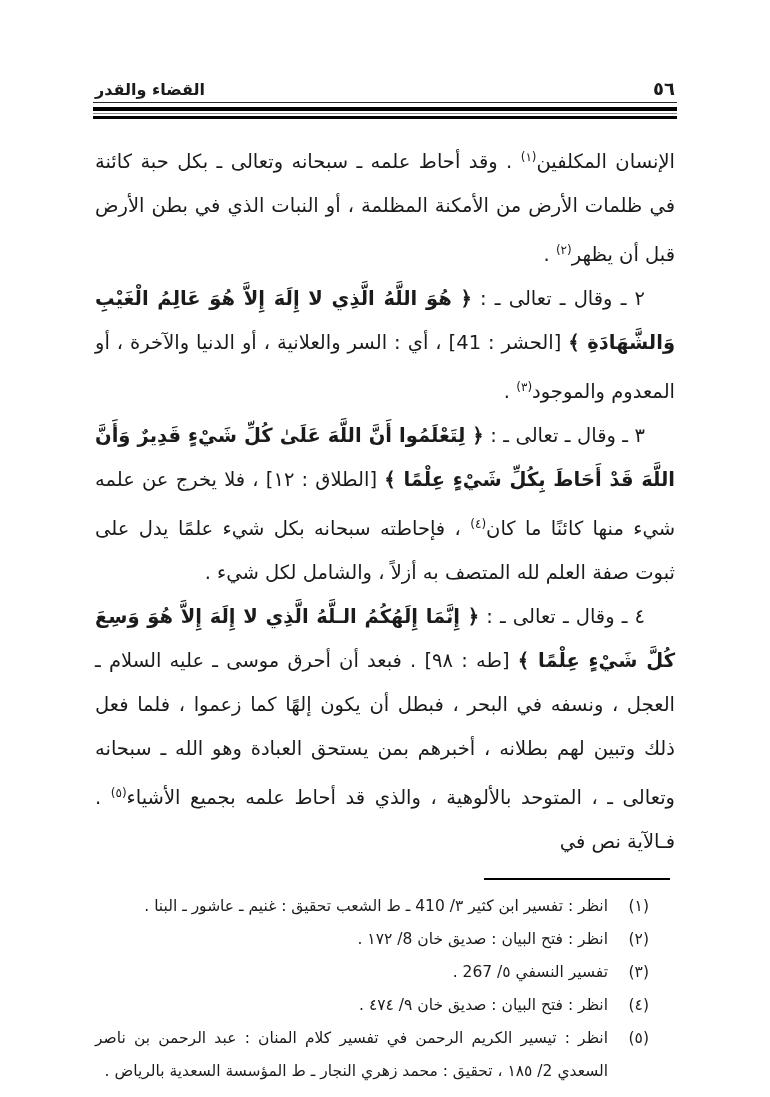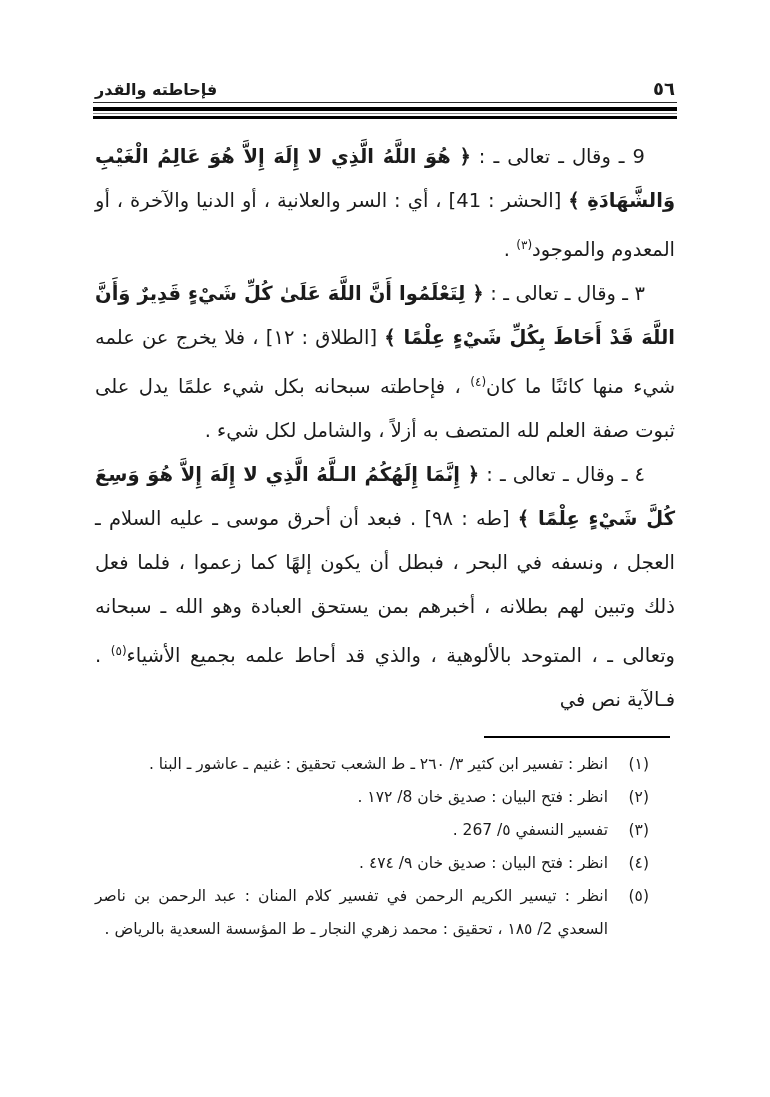--- a/index.html
+++ b/index.html
@@ -93,45 +93,46 @@
     text-align: justify;
   }
 </style>
 </head>
 <body>
 
 <div class="page">
 
   <header class="page-header">
     <span class="page-number">٥٦</span>
-    <span class="book-title">فإحاطته والقدر</span>
+    <span class="book-title">القضاء والقدر</span>
   </header>
 
   <div class="header-rule">
     <div class="r-thin-top"></div>
     <div class="r-gap1"></div>
     <div class="r-thick1"></div>
     <div class="r-gap2"></div>
     <div class="r-dotted"></div>
     <div class="r-gap3"></div>
     <div class="r-thick2"></div>
   </div>
 
   <main class="body-text" id="paragraphs">
-      <p class="para indent"><span>9 ـ وقال ـ تعالى ـ : </span><span class="quran">﴿ هُوَ اللَّهُ الَّذِي لا إِلَهَ إِلاَّ هُوَ عَالِمُ الْغَيْبِ وَالشَّهَادَةِ ﴾</span><span> [الحشر : 41] ، أي : السر والعلانية ، أو الدنيا والآخرة ، أو المعدوم والموجود</span><span class="fn-ref">(٣)</span><span> .</span></p>
+      <p class="para"><span>الإنسان المكلفين</span><span class="fn-ref">(١)</span><span> . وقد أحاط علمه ـ سبحانه وتعالى ـ بكل حبة كائنة في ظلمات الأرض من الأمكنة المظلمة ، أو النبات الذي في بطن الأرض قبل أن يظهر</span><span class="fn-ref">(٢)</span><span> .</span></p>
+      <p class="para indent"><span>٢ ـ وقال ـ تعالى ـ : </span><span class="quran">﴿ هُوَ اللَّهُ الَّذِي لا إِلَهَ إِلاَّ هُوَ عَالِمُ الْغَيْبِ وَالشَّهَادَةِ ﴾</span><span> [الحشر : 41] ، أي : السر والعلانية ، أو الدنيا والآخرة ، أو المعدوم والموجود</span><span class="fn-ref">(٣)</span><span> .</span></p>
       <p class="para indent"><span>٣ ـ وقال ـ تعالى ـ : </span><span class="quran">﴿ لِتَعْلَمُوا أَنَّ اللَّهَ عَلَىٰ كُلِّ شَيْءٍ قَدِيرٌ وَأَنَّ اللَّهَ قَدْ أَحَاطَ بِكُلِّ شَيْءٍ عِلْمًا ﴾</span><span> [الطلاق : ١٢] ، فلا يخرج عن علمه شيء منها كائنًا ما كان</span><span class="fn-ref">(٤)</span><span> ، فإحاطته سبحانه بكل شيء علمًا يدل على ثبوت صفة العلم لله المتصف به أزلاً ، والشامل لكل شيء .</span></p>
       <p class="para indent"><span>٤ ـ وقال ـ تعالى ـ : </span><span class="quran">﴿ إِنَّمَا إِلَهُكُمُ الـلَّهُ الَّذِي لا إِلَهَ إِلاَّ هُوَ وَسِعَ كُلَّ شَيْءٍ عِلْمًا ﴾</span><span> [طه : ٩٨] . فبعد أن أحرق موسى ـ عليه السلام ـ العجل ، ونسفه في البحر ، فبطل أن يكون إلهًا كما زعموا ، فلما فعل ذلك وتبين لهم بطلانه ، أخبرهم بمن يستحق العبادة وهو الله ـ سبحانه وتعالى ـ ، المتوحد بالألوهية ، والذي قد أحاط علمه بجميع الأشياء</span><span class="fn-ref">(٥)</span><span> . فـالآية نص في</span></p>
     </main>
 
   <div class="footnote-sep"></div>
 
   <section class="footnotes" id="footnotes">
       <div class="footnote">
         <span class="fn-marker">(١)</span>
-        <span class="fn-text">انظر : تفسير ابن كثير ٣/ ٢٦٠ ـ ط الشعب تحقيق : غنيم ـ عاشور ـ البنا .</span>
+        <span class="fn-text">انظر : تفسير ابن كثير ٣/ 410 ـ ط الشعب تحقيق : غنيم ـ عاشور ـ البنا .</span>
       </div>
       <div class="footnote">
         <span class="fn-marker">(٢)</span>
         <span class="fn-text">انظر : فتح البيان : صديق خان 8/ ١٧٢ .</span>
       </div>
       <div class="footnote">
         <span class="fn-marker">(٣)</span>
         <span class="fn-text">تفسير النسفي ٥/ 267 .</span>
       </div>
       <div class="footnote">

